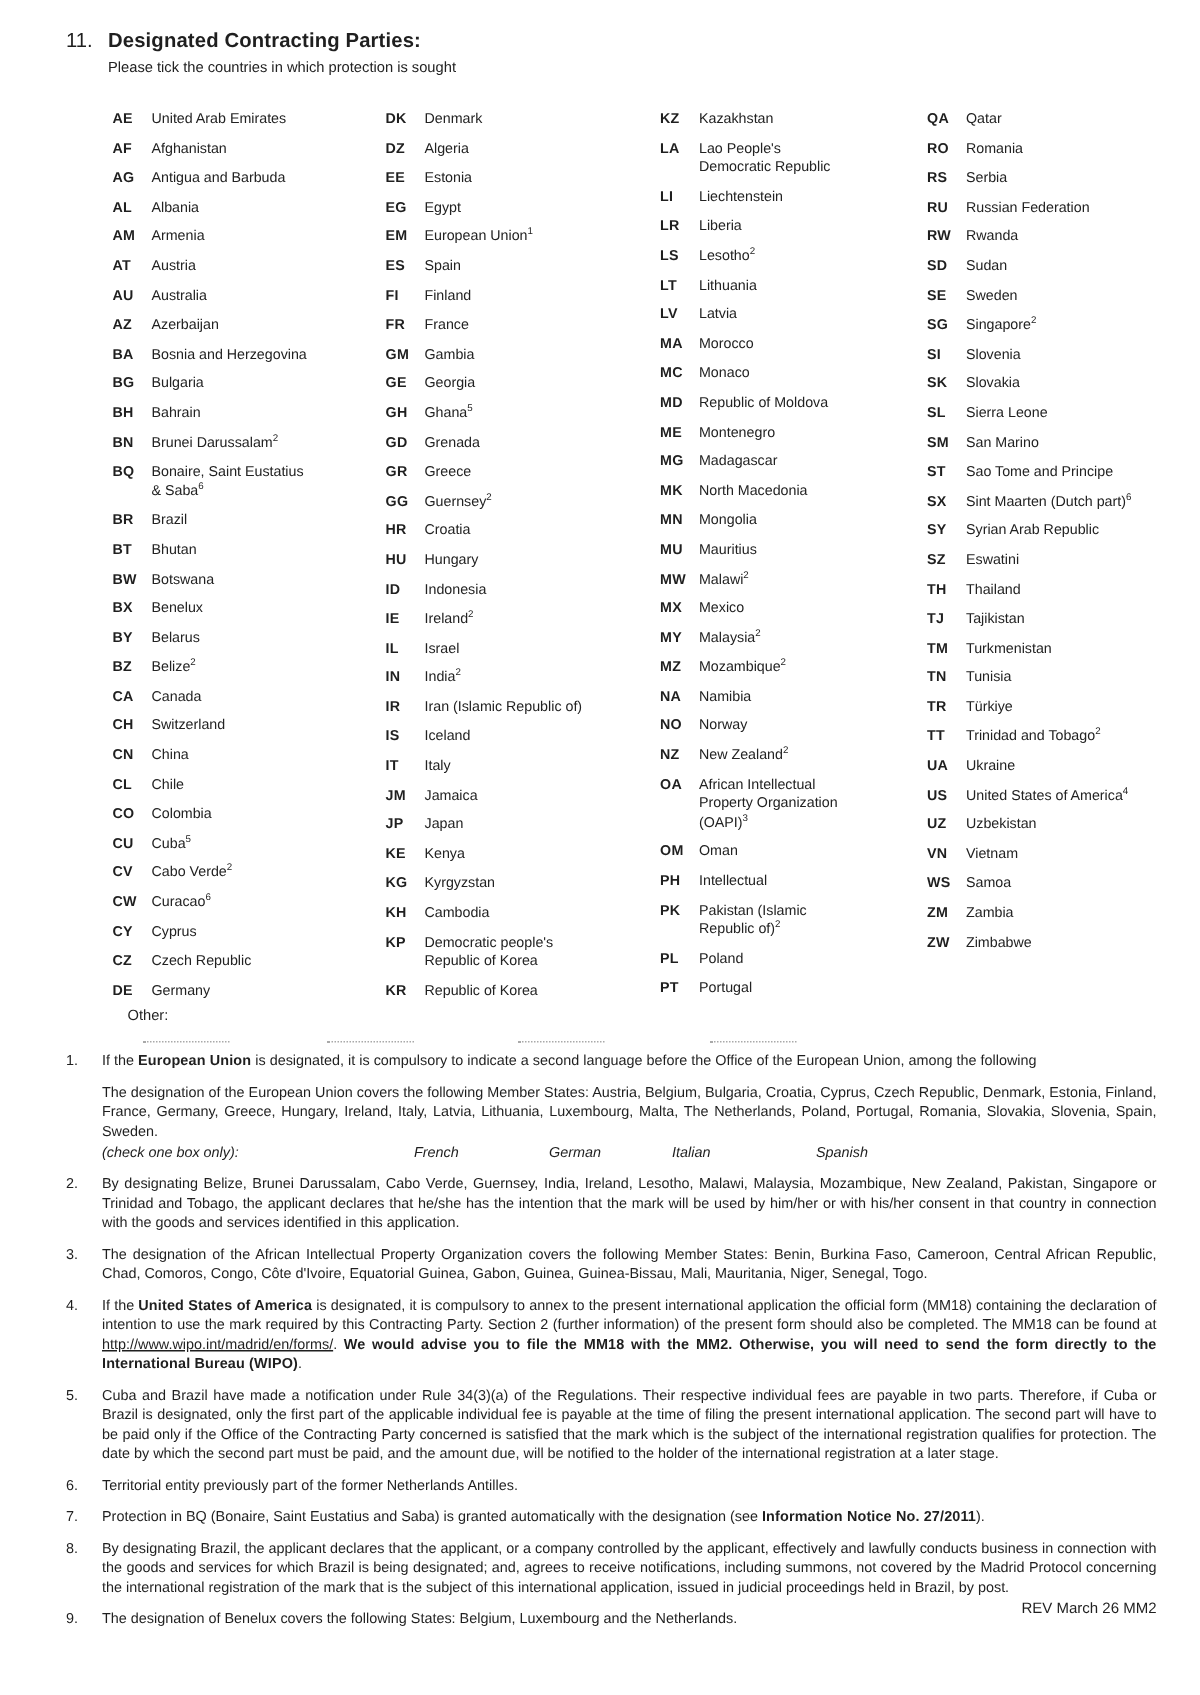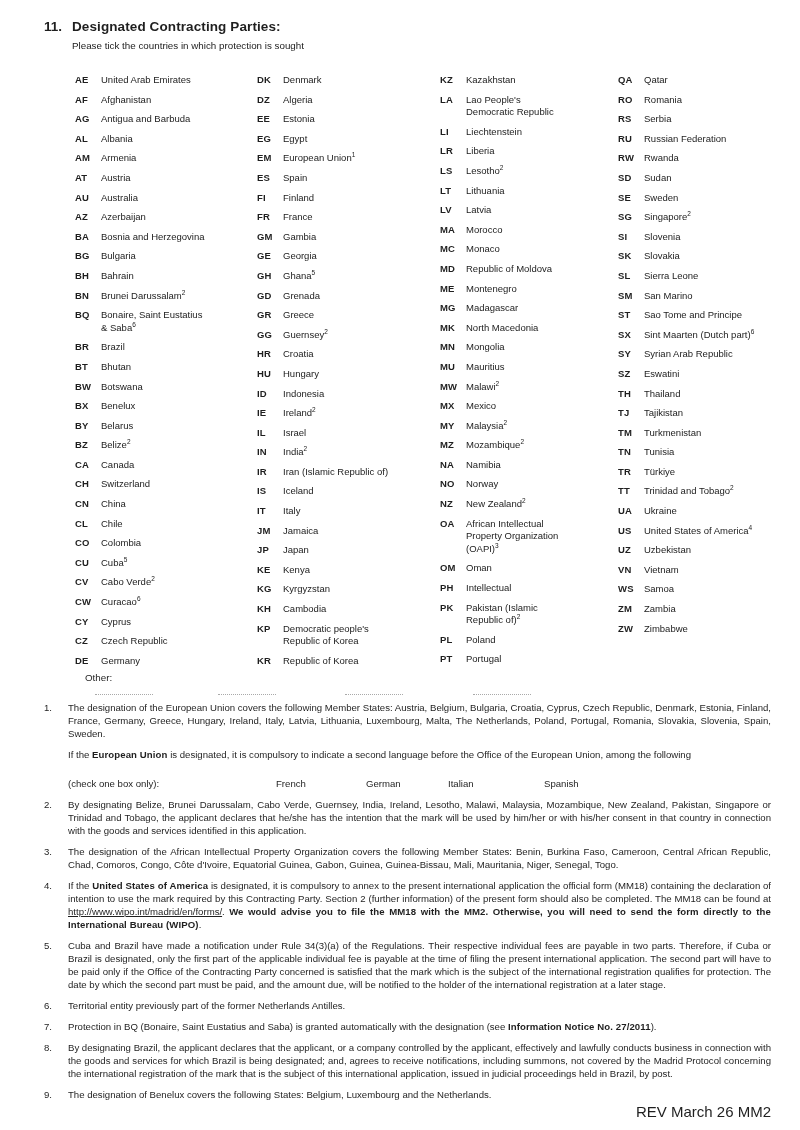--- a/index.html
+++ b/index.html
@@ -6,21 +6,21 @@
   html,body { background:#fff; }
   body {
     width:800px; height:1130px; position:relative;
     font-family:"Liberation Sans","DejaVu Sans",sans-serif;
     color:#1f1f1f; -webkit-font-smoothing:antialiased;
   }
   .page { position:absolute; inset:0; }
 
   
   .header { position:absolute; left:44px; top:19px; display:flex; }
-  .sec-num { font-weight:bold; font-size:13.5px; width:28px; }
+  .sec-num { font-weight:normal; font-size:13.5px; width:28px; }
   .title { font-weight:bold; font-size:13.5px; letter-spacing:.1px; }
   .subtitle { font-size:9.8px; margin-top:6px; color:#222; }
 
   
   .countries { position:absolute; top:74px; left:0; right:0; }
   .col { position:absolute; top:0; }
   .col-0 { left:75px;  width:172px; }
   .col-1 { left:257px; width:174px; }
   .col-2 { left:440px; width:166px; }
   .col-3 { left:618px; width:172px; }
@@ -36,25 +36,25 @@
   .dot-0 { left:95px; } .dot-1 { left:218px; } .dot-2 { left:345px; } .dot-3 { left:473px; }
 
   
   .footnotes { position:absolute; top:701px; left:44px; width:727px; }
   .footnote { display:flex; margin-bottom:8px; }
   .fn-num { width:24px; flex-shrink:0; font-size:9.6px; line-height:13px; }
   .fn-body { flex:1; font-size:9.6px; line-height:13px; text-align:justify; position:relative; color:#1f1f1f; }
   .fn-body p + p { margin-top:8px; }
   .fn-body b { letter-spacing:.1px; }
   .link { text-decoration:underline; }
-  .lang-row { position:relative; height:13px; margin-top:16px; text-align:right; }
+  .lang-row { position:relative; height:13px; margin-top:1px; text-align:right;font-style:italic; }
   .lang-label { position:absolute; left:0; }
   .lang-opt { position:absolute;padding-left:28px; }
   .lang-0 { left:180px; } .lang-1 { left:270px; } .lang-2 { left:352px; } .lang-3 { left:448px; }
-  .rev { position:absolute; right:0; top:-7px; font-size:15px; white-space:nowrap;margin-top:24px; }
+  .rev { position:absolute; right:0; top:-7px; font-size:10px; white-space:nowrap; }
 </style>
 </head>
 <body>
 
 <div class="page">
 
   <div class="header">
     <span class="sec-num">11.</span>
     <div>
       <div class="title">Designated Contracting Parties:</div>
@@ -546,22 +546,22 @@
     <span class="dotline dot-0"></span>
     <span class="dotline dot-1"></span>
     <span class="dotline dot-2"></span>
     <span class="dotline dot-3"></span>
   </div>
 
   <div class="footnotes">
       <div class="footnote">
         <span class="fn-num">1.</span>
         <div class="fn-body">
+          <p><span>If the </span><b>European Union</b><span> is designated, it is compulsory to indicate a second language before the Office of the European Union, among the following</span></p>
           <p><span>The designation of the European Union covers the following Member States: Austria, Belgium, Bulgaria, Croatia, Cyprus, Czech Republic, Denmark, Estonia, Finland, France, Germany, Greece, Hungary, Ireland, Italy, Latvia, Lithuania, Luxembourg, Malta, The Netherlands, Poland, Portugal, Romania, Slovakia, Slovenia, Spain, Sweden.</span></p>
-          <p><span>If the </span><b>European Union</b><span> is designated, it is compulsory to indicate a second language before the Office of the European Union, among the following</span></p>
           <div class="lang-row">
             <span class="lang-label">(check one box only):</span>
             <span class="lang-opt lang-0">French</span>
             <span class="lang-opt lang-1">German</span>
             <span class="lang-opt lang-2">Italian</span>
             <span class="lang-opt lang-3">Spanish</span>
           </div>
         </div>
       </div>
       <div class="footnote">

